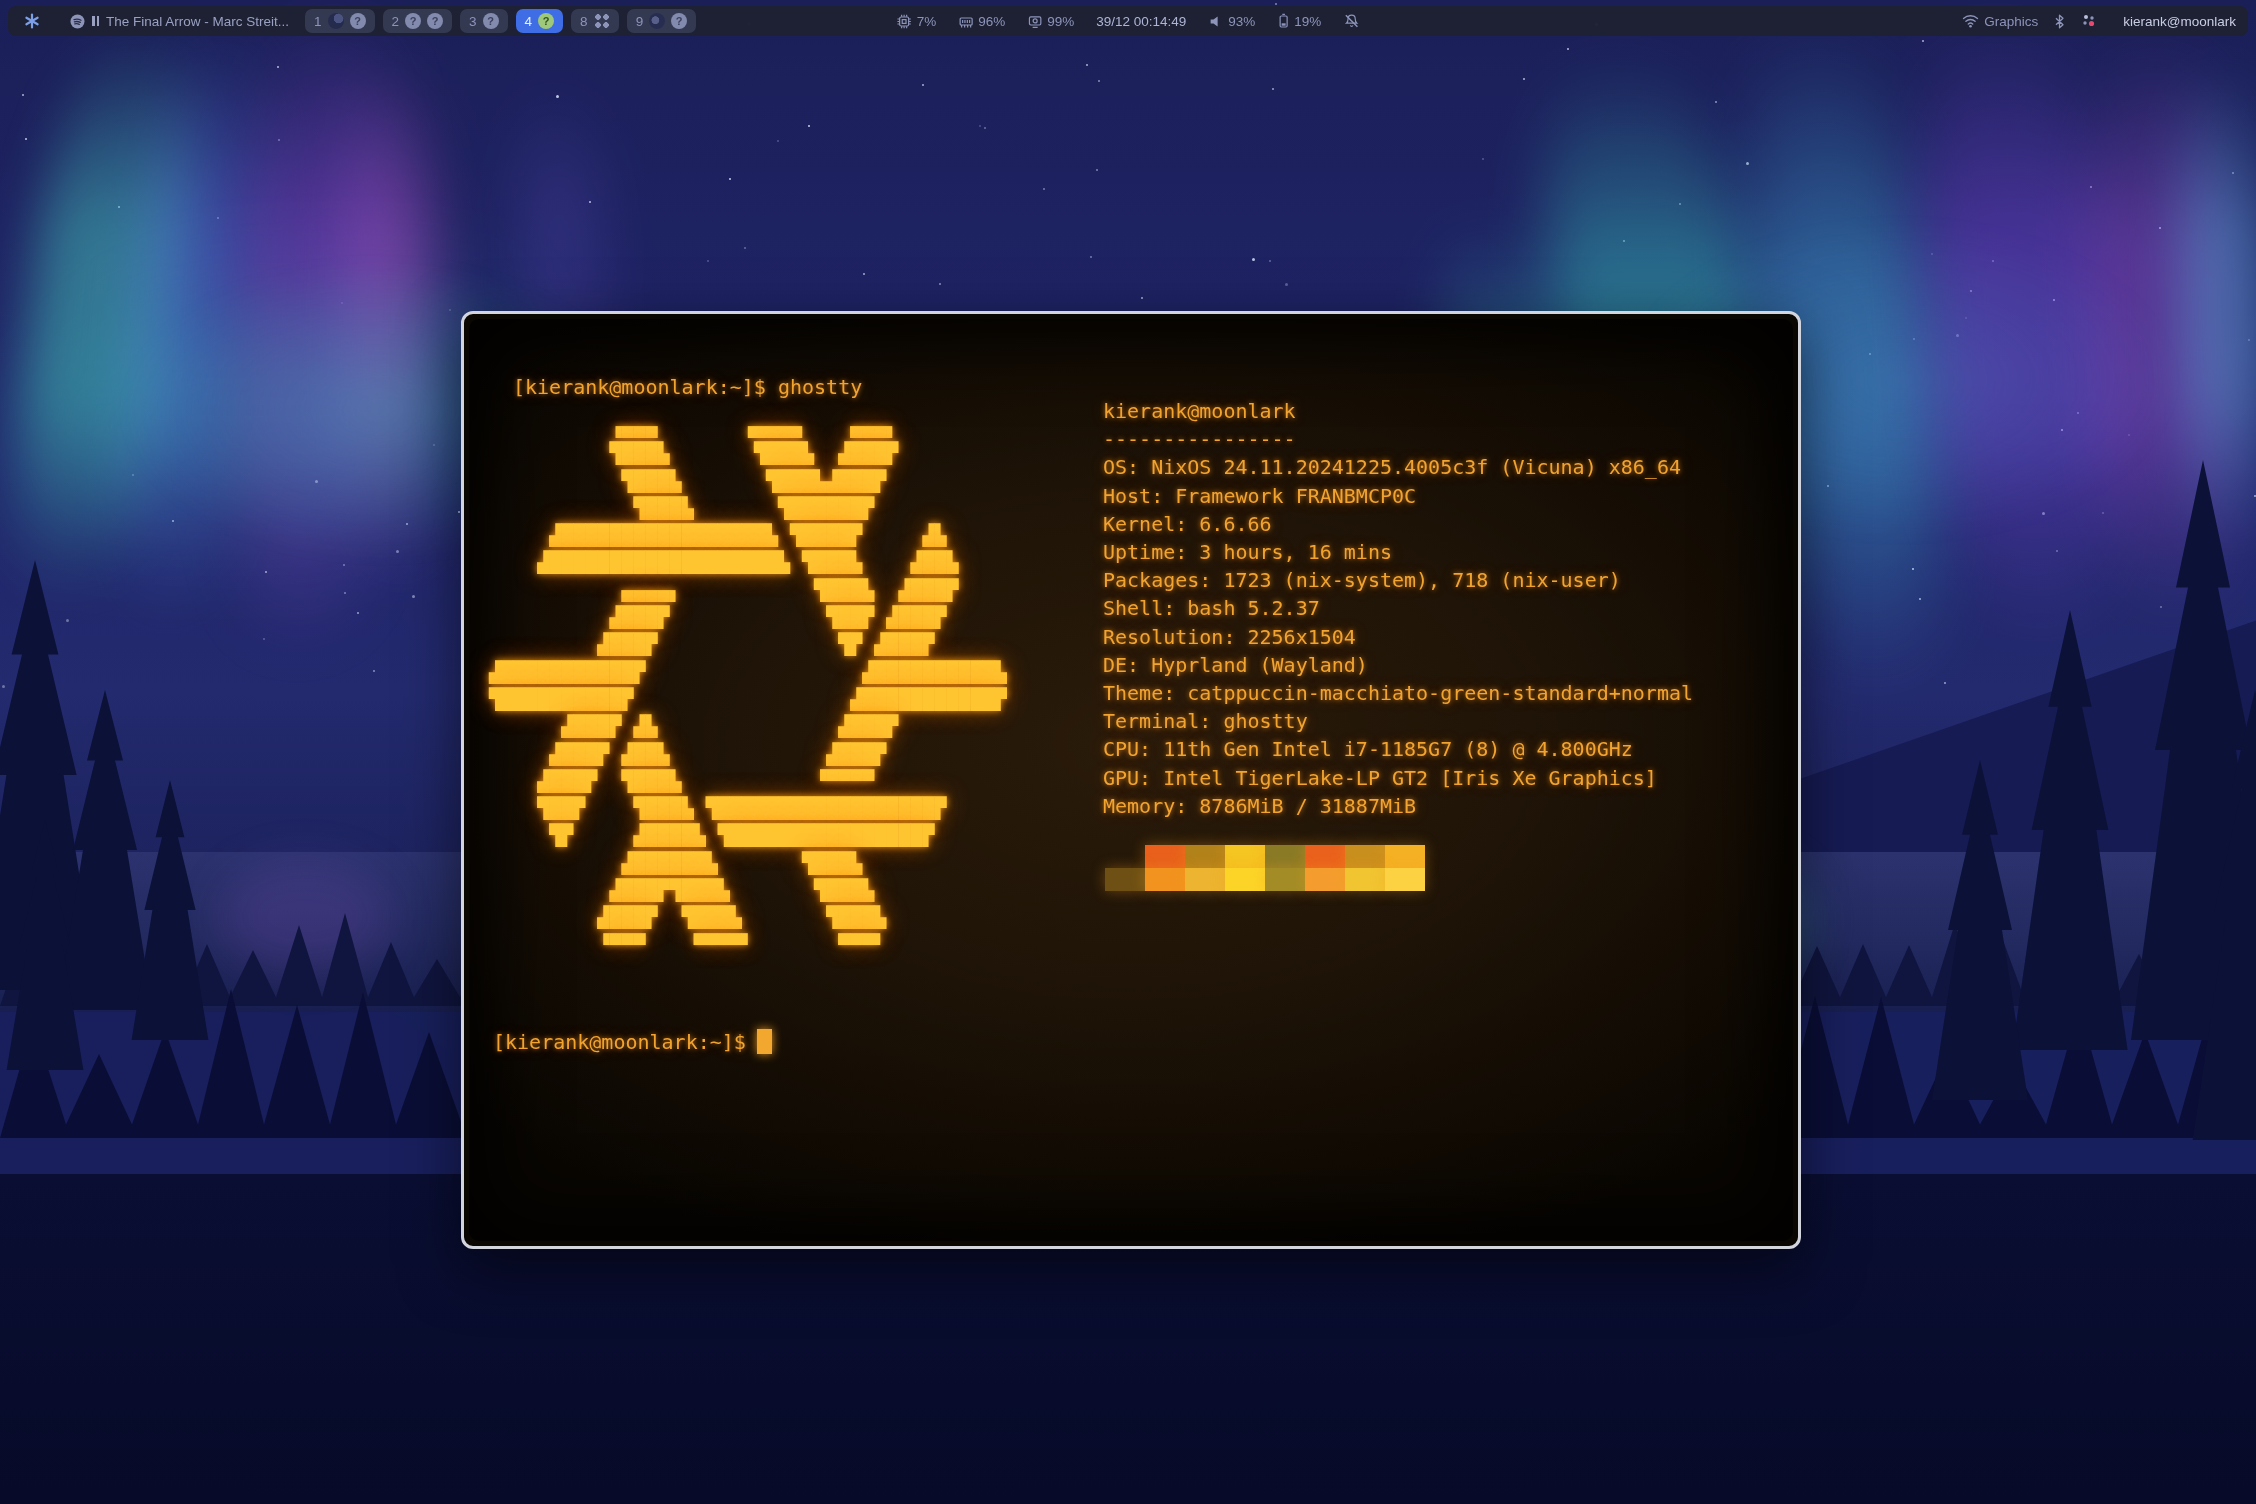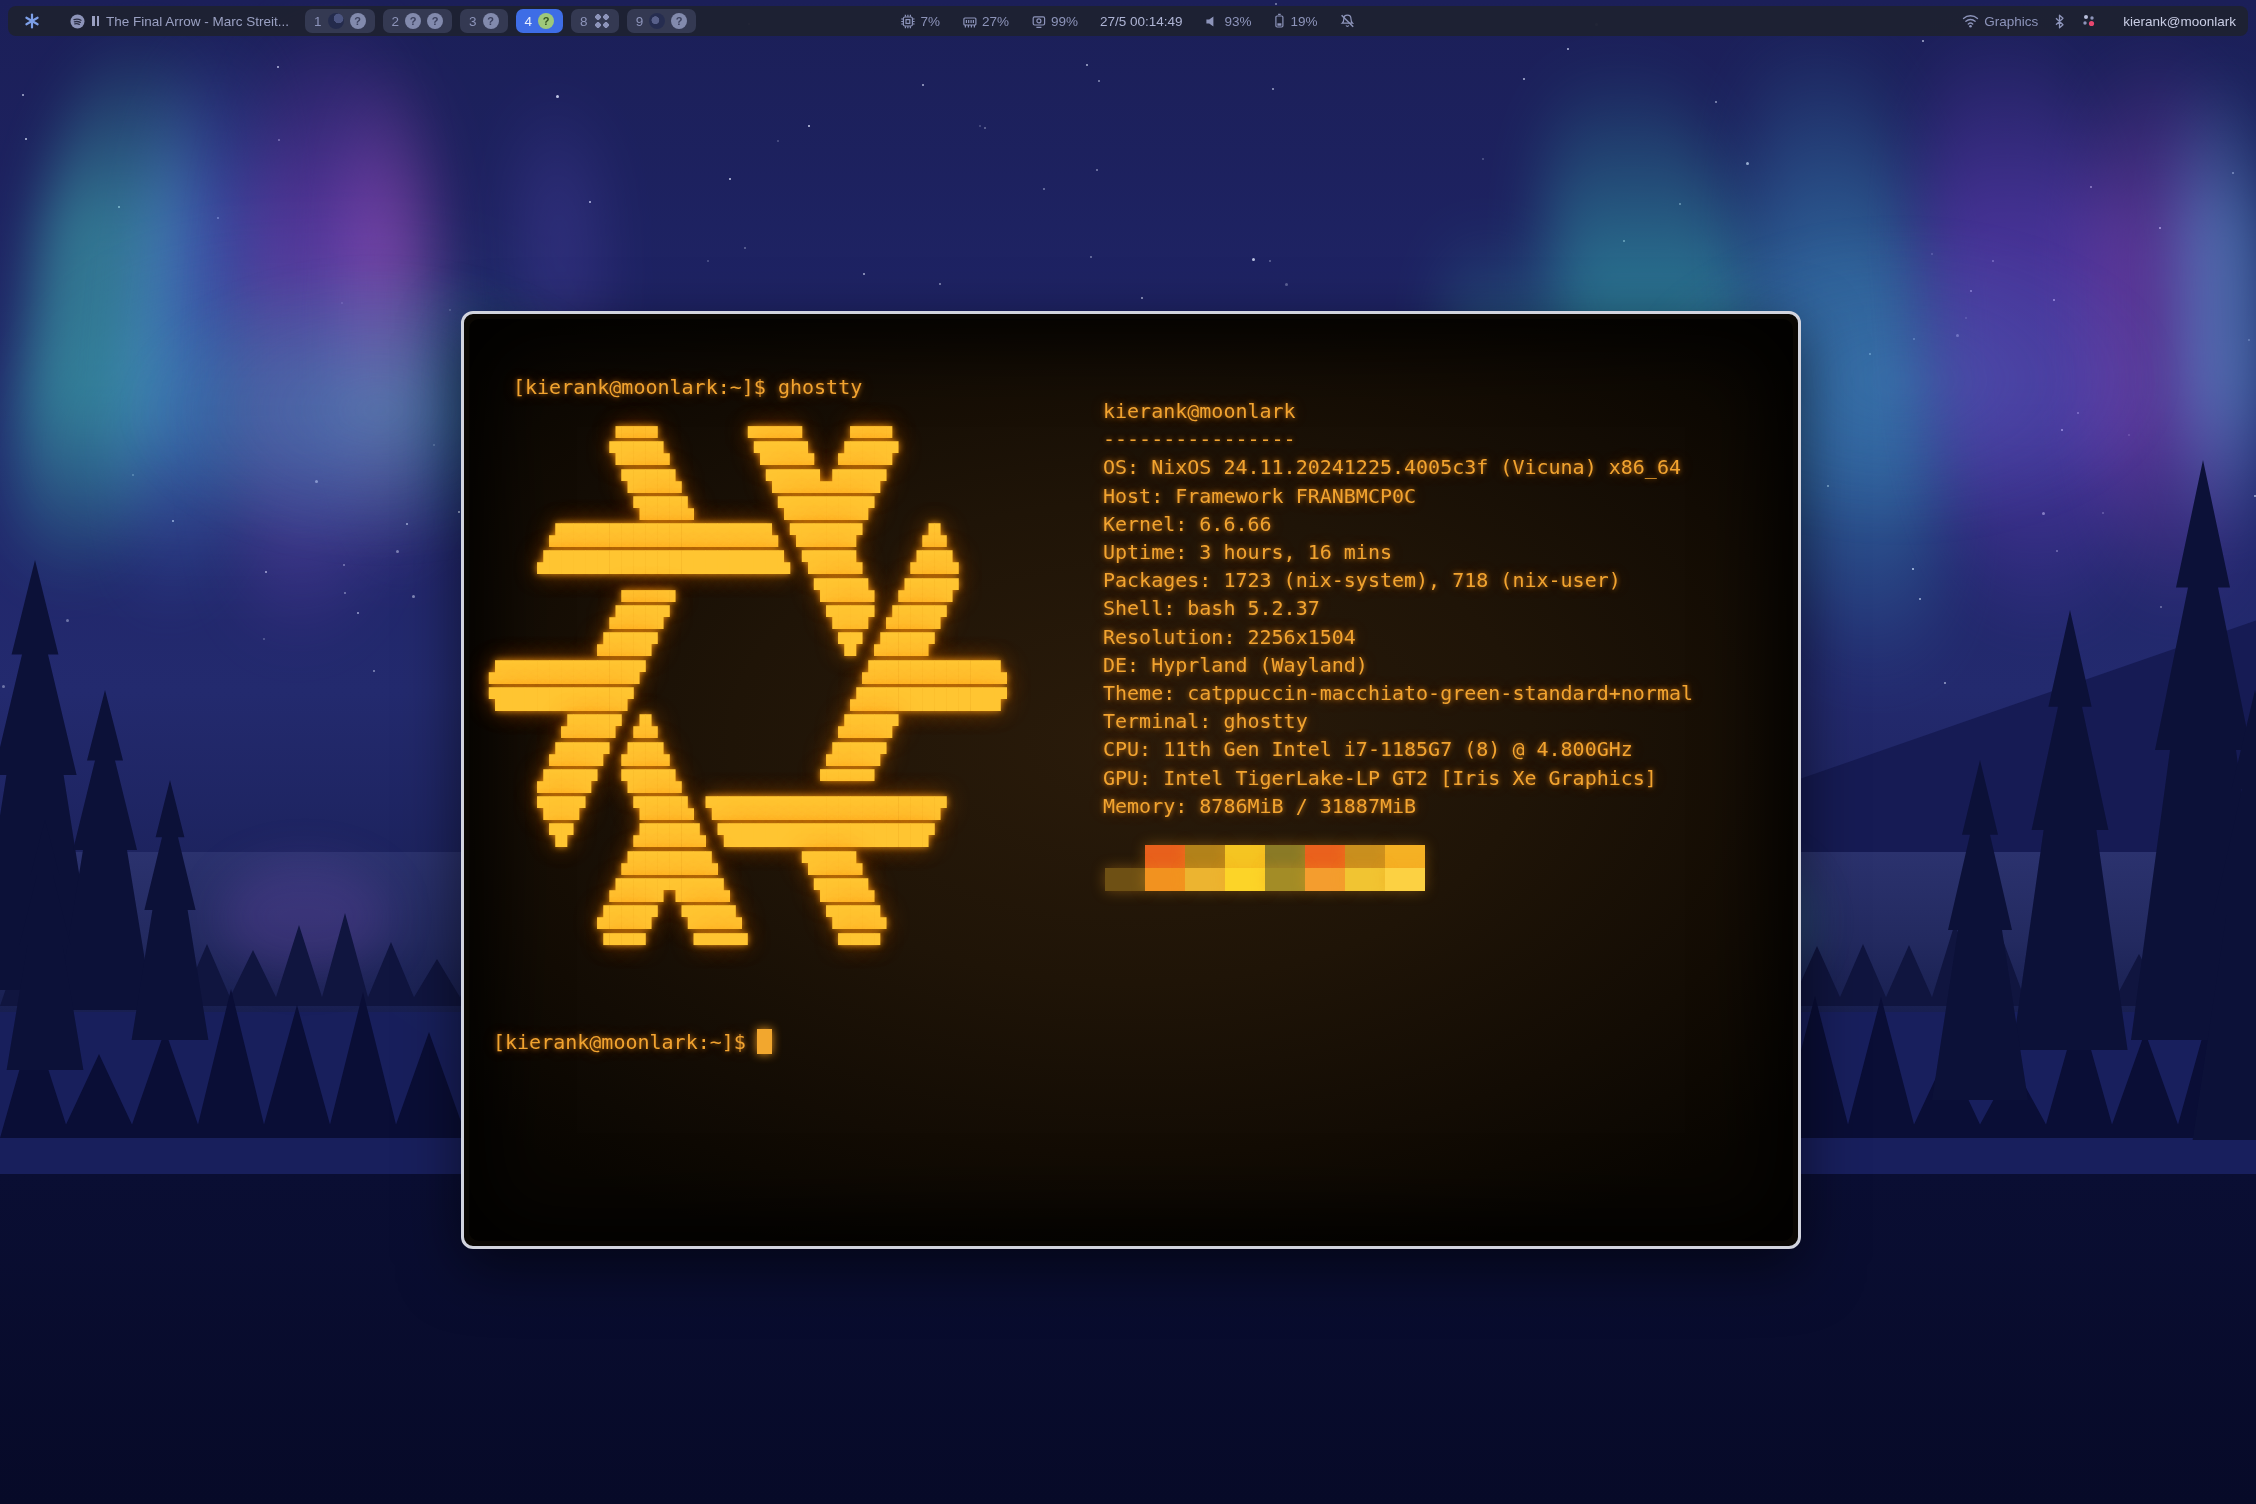--- a/index.html
+++ b/index.html
@@ -311,34 +311,34 @@
       </svg>
       <span>7%</span>
     </div>
     <div class="mod">
       <svg class="bico" width="15" height="15" viewBox="0 0 15 15">
         <g stroke="#8d94ba" stroke-width="1.2" fill="none">
           <rect x="1.5" y="4" width="12" height="7" rx="1"></rect>
           <path d="M4 6v3M6.3 6v3M8.7 6v3M11 6v3M3 11v2.4M6 11v2.4M9 11v2.4M12 11v2.4"></path>
         </g>
       </svg>
-      <span>27%</span>
+      <span>96%</span>
     </div>
     <div class="mod">
       <svg class="bico" width="15" height="15" viewBox="0 0 15 15">
         <g stroke="#8d94ba" stroke-width="1.2" fill="none">
           <rect x="1.8" y="2.8" width="11.4" height="8.2" rx="1.4"></rect>
           <circle cx="7.5" cy="6.9" r="2"></circle>
           <path d="M5 13.4h5"></path>
         </g>
       </svg>
       <span>99%</span>
     </div>
     <div class="mod clock">
-      <span>27/5 00:14:49</span>
+      <span>39/12 00:14:49</span>
     </div>
     <div class="mod">
       <svg class="bico" width="15" height="15" viewBox="0 0 15 15">
         <path d="M2 5.5h2.8L9 2.4v10.2L4.8 9.5H2z" fill="#8d94ba"></path>
       </svg>
       <span>93%</span>
     </div>
     <div class="mod">
       <svg class="bico" width="12" height="16" viewBox="0 0 12 16">
         <g stroke="#8d94ba" stroke-width="1.2" fill="none">

